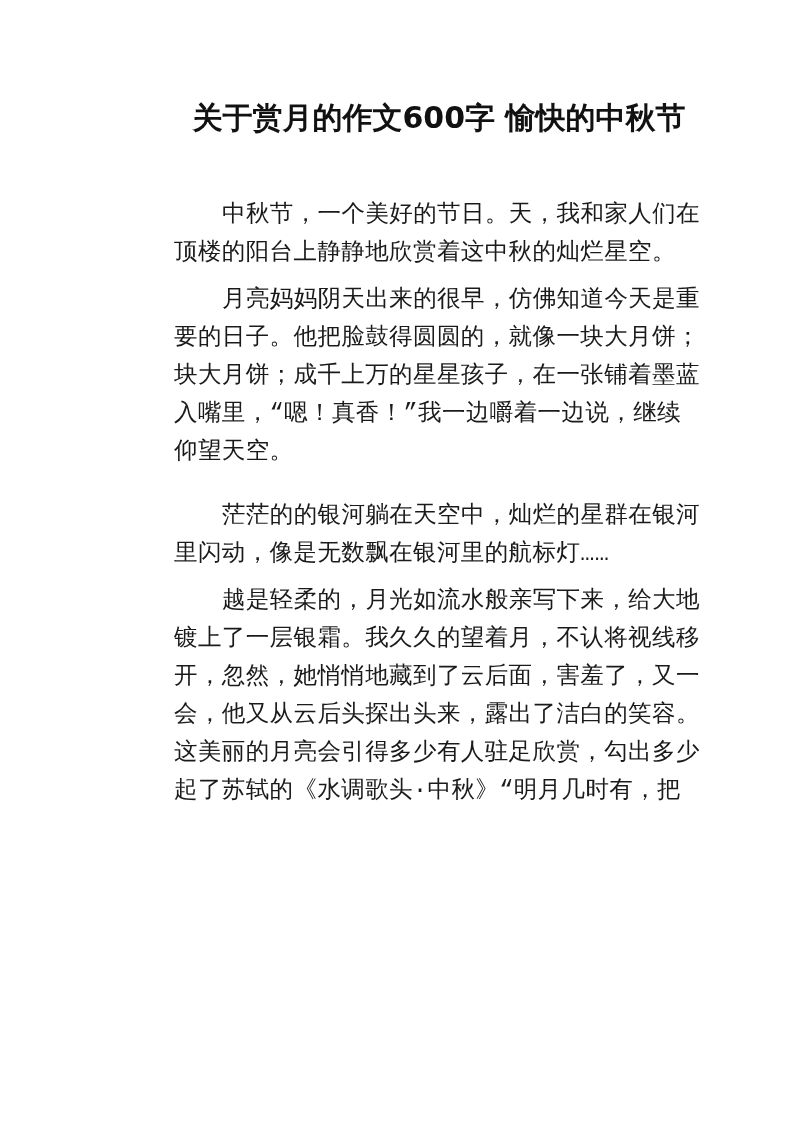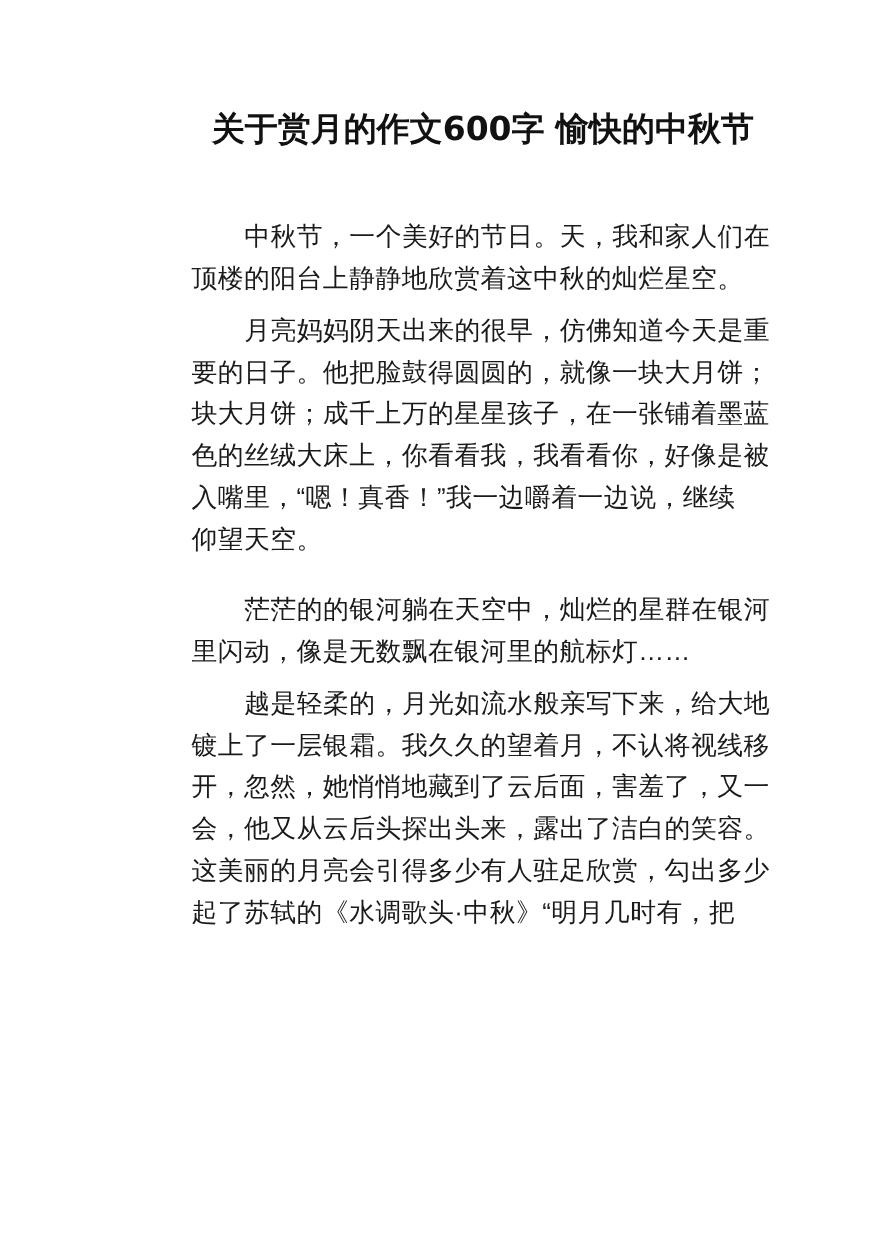--- a/index.html
+++ b/index.html
@@ -5,21 +5,21 @@
   html, body { margin: 0; padding: 0; background: #ffffff; }
   body { width: 800px; height: 1132px; position: relative; overflow: hidden; }
   .page { position: absolute; left: 0; top: 0; width: 672px; height: 1132px; background: #fff; margin-left: 39px; }
   .title {
     position: absolute; left: 0; top: 96px; width: 800px; text-align: center;
     font-family: "DejaVu Sans", sans-serif; font-weight: bold; font-size: 30px;
     color: #111; letter-spacing: 0px; line-height: 44px; white-space: nowrap;
   }
   .body { position: absolute; left: 135px; top: 196px; width: 540px; }
   .line {
-    font-family: Liberation Sans, sans-serif; font-size: 23.5px; color: #1a1a1a;
+    font-family: Liberation Mono, monospace; font-size: 23.5px; color: #1a1a1a;
     height: 38px; line-height: 38px; white-space: nowrap; letter-spacing: 0.4px;
   }
   .indent { padding-left: 48px; }
   .para-gap { height: 9px; }
   .para-gap-lg { height: 26px; }
 </style>
 </head>
 <body>
 
 <div class="page">
@@ -27,21 +27,20 @@
 
   <div class="body">
 
     <div class="line indent">中秋节，一个美好的节日。天，我和家人们在</div>
     <div class="line">顶楼的阳台上静静地欣赏着这中秋的灿烂星空。</div>
     <div class="para-gap"></div>
 
     <div class="line indent">月亮妈妈阴天出来的很早，仿佛知道今天是重</div>
     <div class="line">要的日子。他把脸鼓得圆圆的，就像一块大月饼；</div>
     <div class="line">块大月饼；成千上万的星星孩子，在一张铺着墨蓝</div>
-    <div class="line">色的丝绒大床上，你看看我，我看看你，好像是被</div>
     <div class="line">入嘴里，“嗯！真香！”我一边嚼着一边说，继续</div>
     <div class="line">仰望天空。</div>
     <div class="para-gap-lg"></div>
 
     <div class="line indent">茫茫的的银河躺在天空中，灿烂的星群在银河</div>
     <div class="line">里闪动，像是无数飘在银河里的航标灯……</div>
     <div class="para-gap"></div>
 
     <div class="line indent">越是轻柔的，月光如流水般亲写下来，给大地</div>
     <div class="line">镀上了一层银霜。我久久的望着月，不认将视线移</div>

